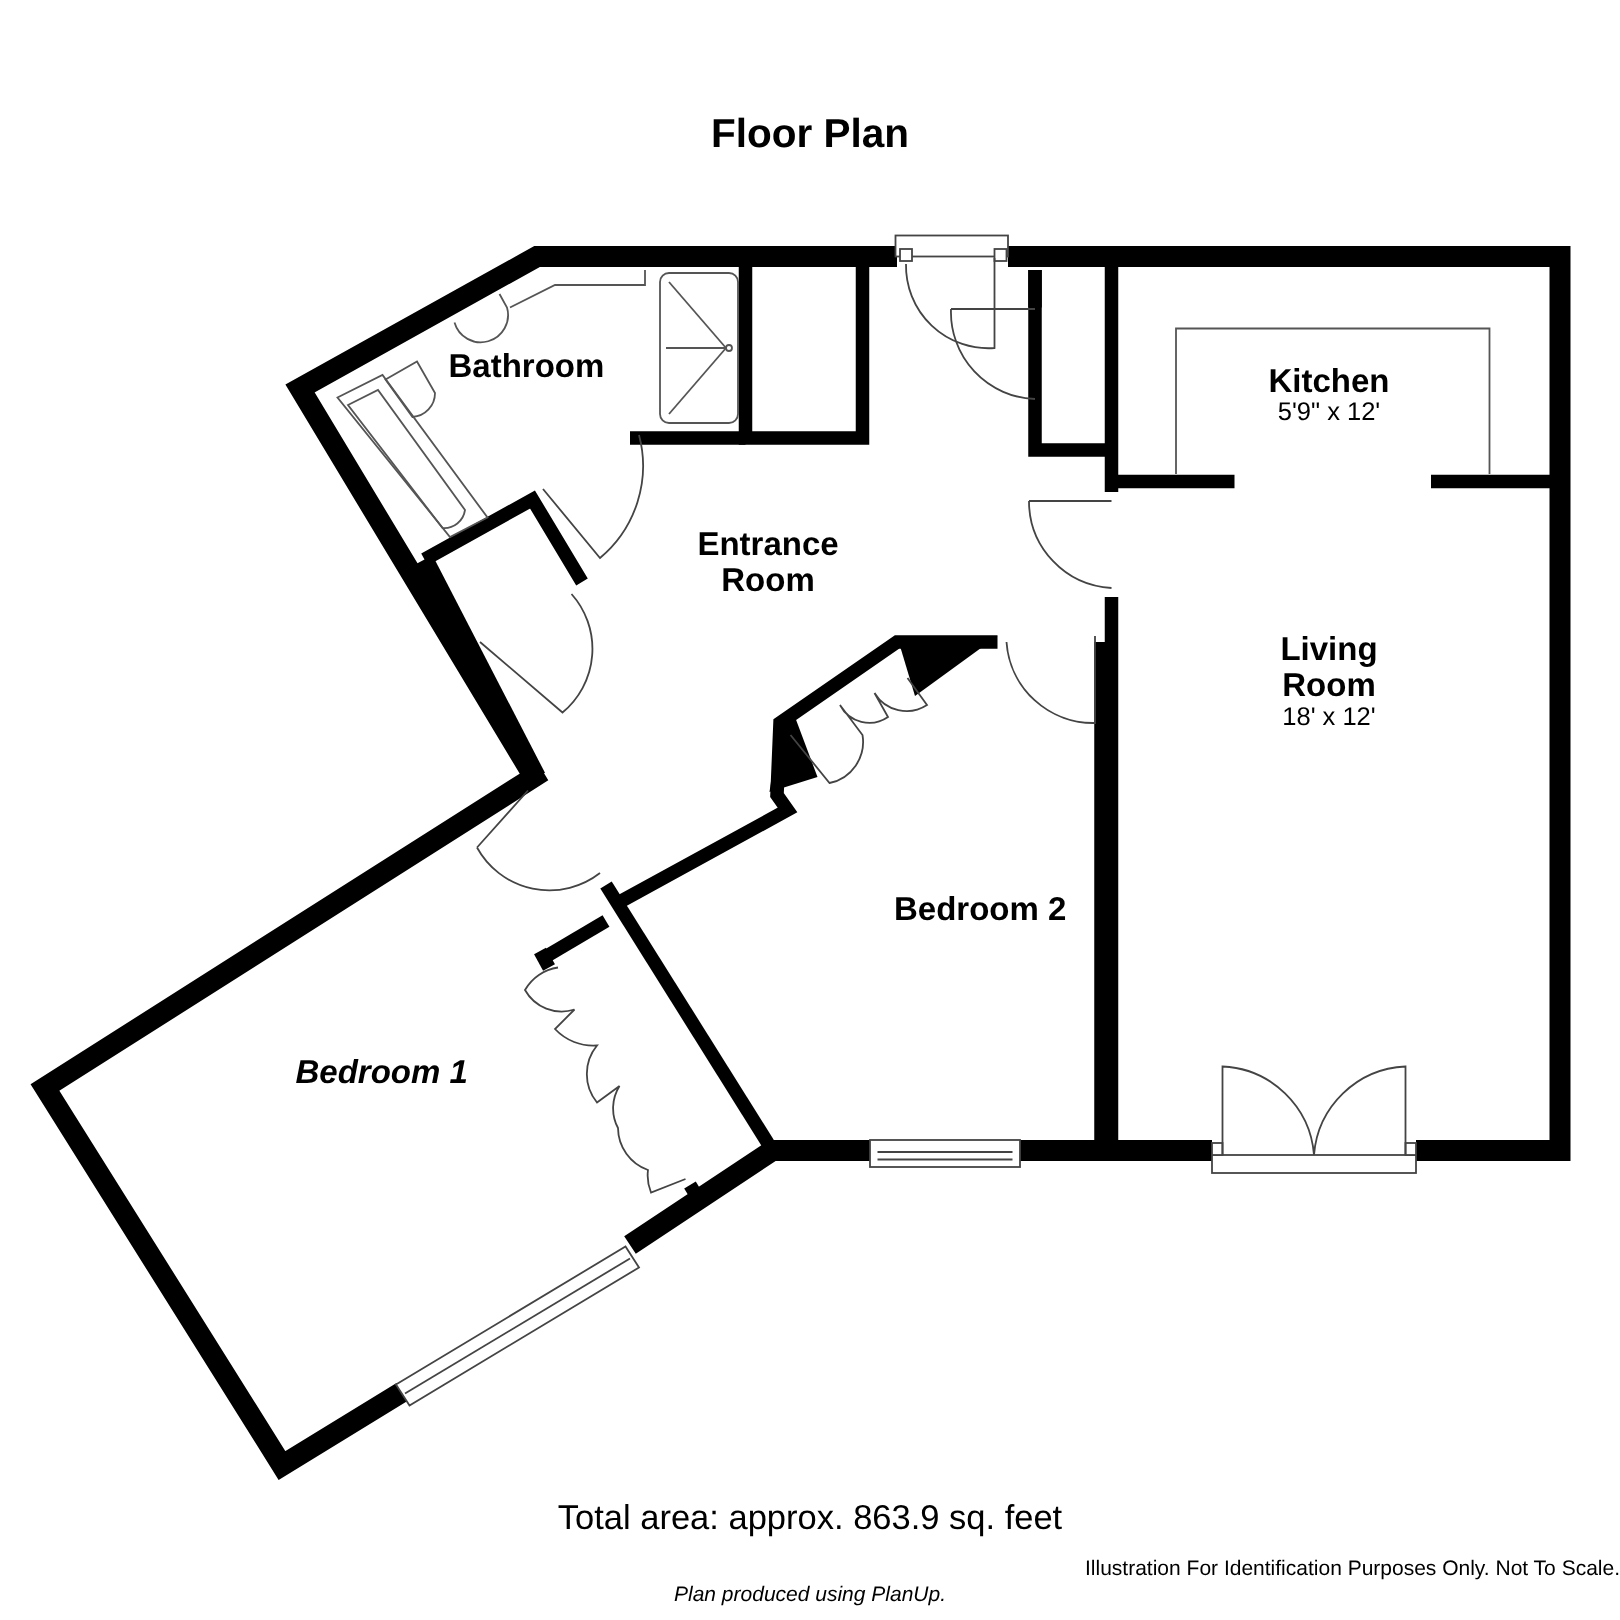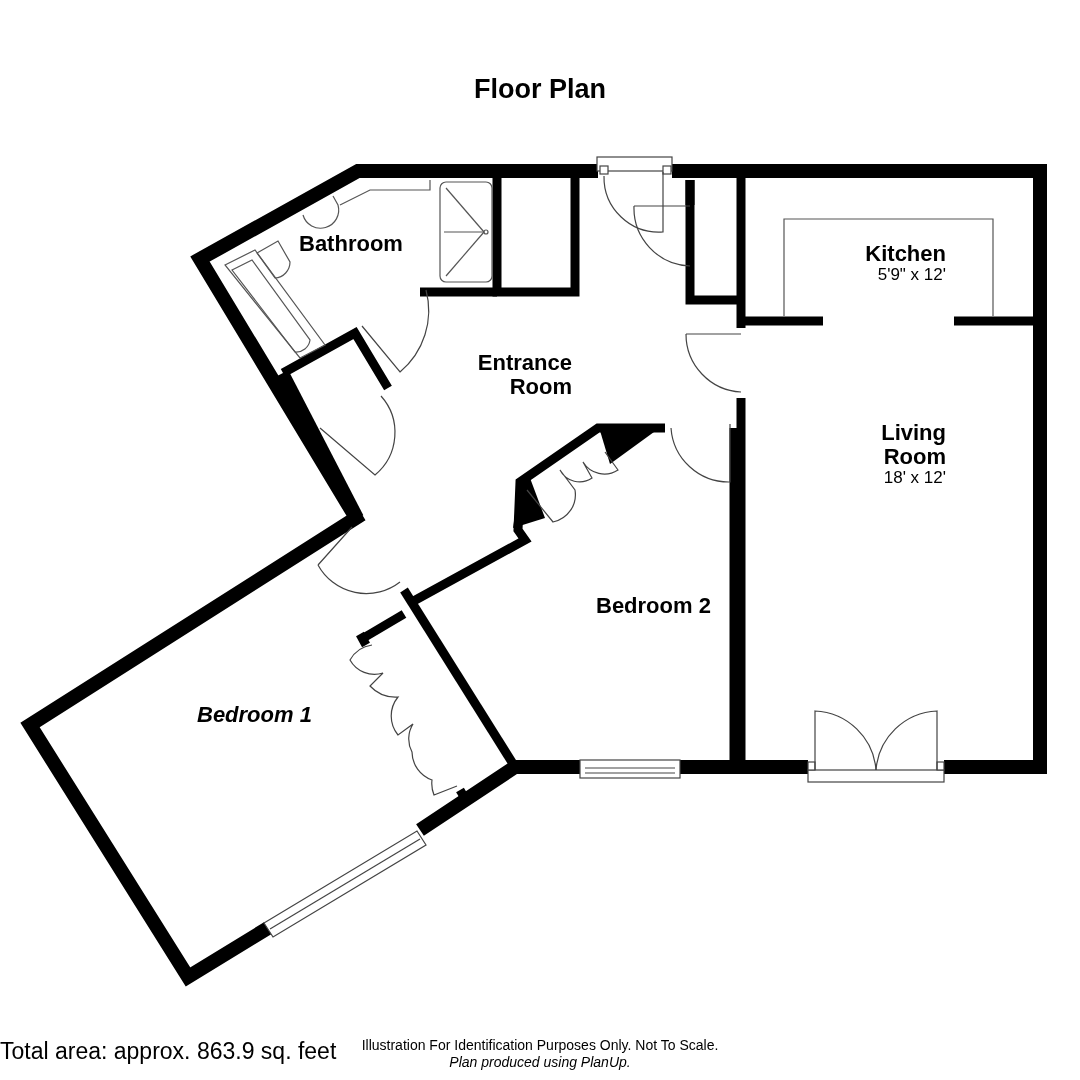--- a/index.html
+++ b/index.html
@@ -1,21 +1,21 @@
 <!DOCTYPE html>
 <html><head>
   <meta charset="utf-8">
   <style>
     html, body { margin: 0; padding: 0; background: #ffffff; }
     body { width: 1080px; height: 1080px; position: relative; overflow: hidden; font-family: "Liberation Sans", sans-serif; color: #000; }
     .title { position: absolute; top: 74px; left: 0; width: 1080px; text-align: center; font-weight: bold; font-size: 27px; }
     svg.plan { position: absolute; left: 0; top: 0; }
-    .room-label { position: absolute; text-align: right; font-weight: bold; font-size: 22px; line-height: 24px; white-space: nowrap; }
+    .room-label { position: absolute; text-align: center; font-weight: bold; font-size: 22px; line-height: 24px; white-space: nowrap; }
     .room-dim { display: block; font-weight: normal; font-size: 17px; line-height: 18px; }
-    .footer-area { position: absolute; top: 998px; left: 0; width: 1080px; text-align: left; font-size: 23px; margin-top: 40px; }
+    .footer-area { position: absolute; top: 998px; left: 0; width: 1080px; text-align: center; font-size: 23px; }
     .footer-note { position: absolute; left: 0; width: 1080px; text-align: center; font-size: 14px; line-height: 17px; }
   </style>
 </head>
 <body>
 
 <div class="title">Floor Plan</div>
 
 <svg class="plan" width="1080" height="1080" viewBox="0 0 1080 1080">
 
   <g fill="none" stroke="#000" stroke-width="14" stroke-linejoin="miter">
@@ -144,14 +144,14 @@
 
 <div class="room-label" style="left:197px; top:703px;font-style:italic;">
   <span>Bedroom 1</span>
 </div>
 
 <div class="room-label" style="left:560px; top:594px;margin-left:36px;">
   <span>Bedroom 2</span>
 </div>
 
 <div class="footer-area">Total area: approx. 863.9 sq. feet</div>
-<div class="footer-note" style="top:1037px;">Illustration For Identification Purposes Only. Not To Scale.</div>
+<div class="footer-note" style="top:1037px;text-align:right;">Illustration For Identification Purposes Only. Not To Scale.</div>
 <div class="footer-note" style="top:1054px;font-style:italic;">Plan produced using PlanUp.</div>
 
 </body></html>

